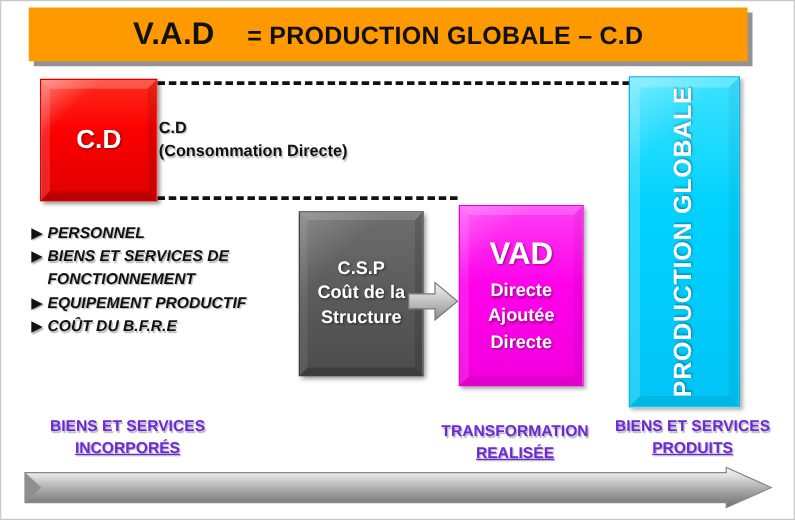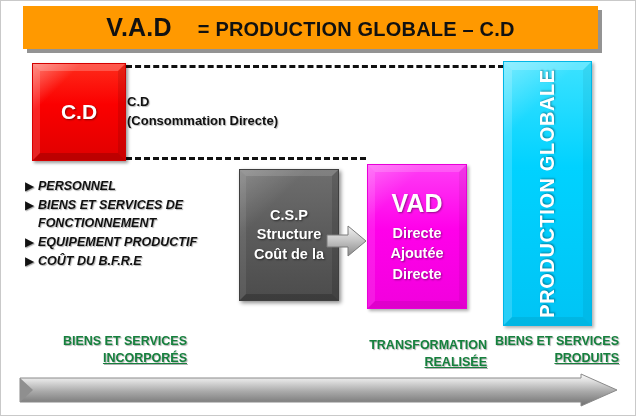--- a/index.html
+++ b/index.html
@@ -223,25 +223,25 @@
     color: #ffffff;
     font-size: 20px;
     font-weight: 700;
     letter-spacing: 0.6px;
     text-shadow: 1px 1px 2px rgba(0,0,0,0.35);
   }
 
   
   .cap {
     position: absolute;
-    color: #15803d;
+    color: #6d28d9;
     font-size: 12.5px;
     font-weight: 700;
     line-height: 1.35;
-    text-align: right;
+    text-align: center;
     text-shadow: 1px 1px 1px rgba(0,0,0,0.3);
   }
   .cap .u { text-decoration: underline; }
   .cap-incorp { left: 16px; top: 332px; width: 170px; }
   .cap-transf { left: 336px; top: 336px; width: 150px; }
   .cap-prod   { left: 488px; top: 332px; width: 130px; }
 
   
   .big-arrow {
     position: absolute;
@@ -287,22 +287,22 @@
     </div>
     <div class="bullet-row">
       <span class="bullet-tri">▶</span>
       <span class="bullet-label">COÛT DU B.F.R.E</span>
     </div>
   </div>
 
   <div class="csp-box">
     <div class="csp-text">
       <div>C.S.P</div>
+      <div>Coût de la</div>
       <div>Structure</div>
-      <div>Coût de la</div>
     </div>
   </div>
 
   <div class="mini-arrow">
     <svg viewBox="0 0 42 36" width="42" height="36">
       <defs>
         <linearGradient id="mg" x1="0" y1="0" x2="0" y2="1">
           <stop offset="0%" stop-color="#f2f2f2"></stop>
           <stop offset="45%" stop-color="#c8c8c8"></stop>
           <stop offset="100%" stop-color="#8c8c8c"></stop>

